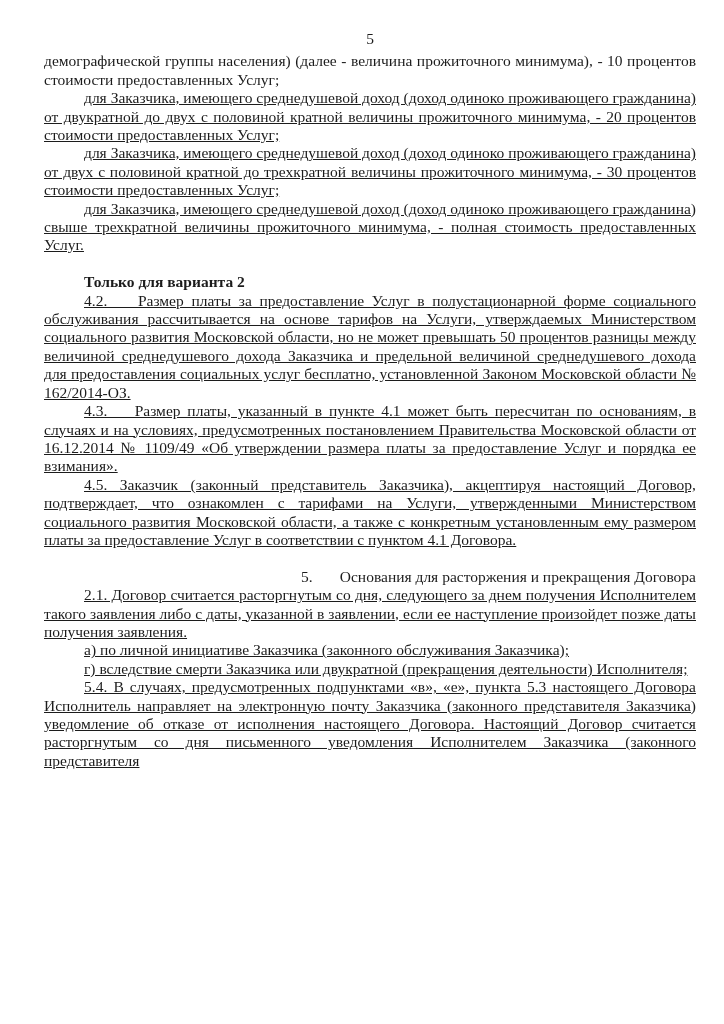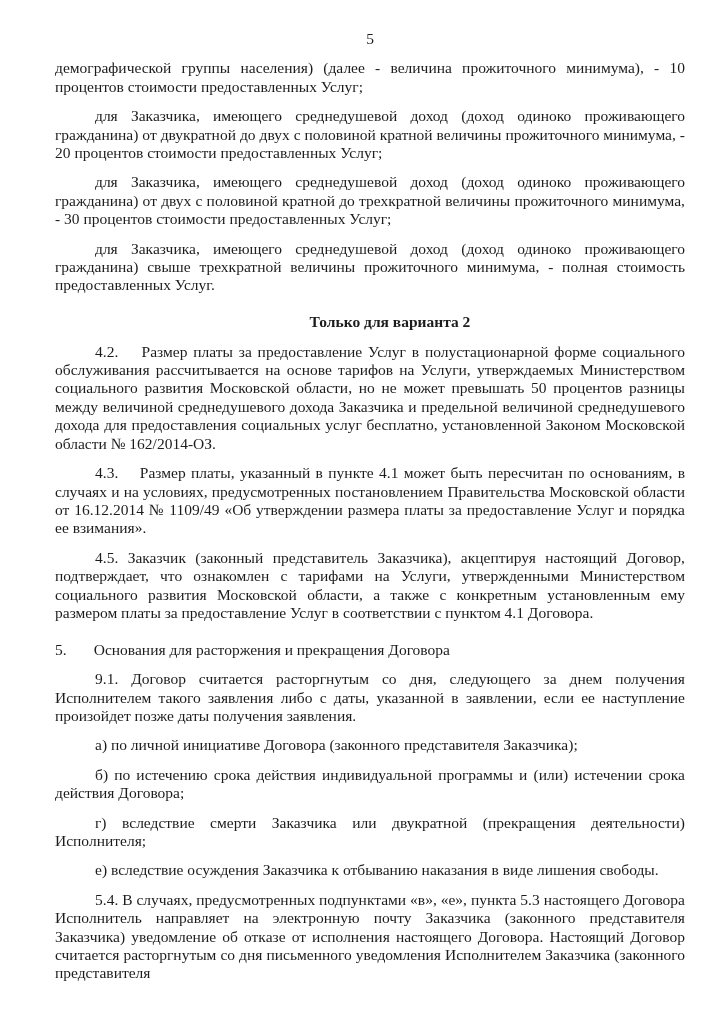--- a/index.html
+++ b/index.html
@@ -18,51 +18,49 @@
     font-size: 15.5px;
     line-height: 18.4px;
     padding: 30px 28px 0 44px;
     overflow: hidden;
   }
   .page-number {
     text-align: center;
     margin: 0 0 4px 0;
   }
   .content p {
-    margin: 11px;
+    margin: 0;
     text-align: justify;
   }
   .content p.continuation { text-indent: 0; }
-  .content p.body { text-indent: 40px; }
+  .content p.body { text-indent: 40px; text-decoration: underline; }
   .content p.variant-heading {
     text-indent: 40px;
     font-weight: 700;
-    text-align: center;
+    text-align: left;
   }
   .content p.section-heading {
-    text-align: left;
+    text-align: right;
     text-indent: 0;
   }
   .content p.gap { margin-top: 18.4px; }
 </style>
 </head>
 <body>
 
 <div class="page">
   <div class="page-number">5</div>
   <div class="content">
       <p class="continuation">демографической группы населения) (далее - величина прожиточного минимума), - 10 процентов стоимости предоставленных Услуг;</p>
       <p class="body">для Заказчика, имеющего среднедушевой доход (доход одиноко проживающего гражданина) от двукратной до двух с половиной кратной величины прожиточного минимума, - 20 процентов стоимости предоставленных Услуг;</p>
       <p class="body">для Заказчика, имеющего среднедушевой доход (доход одиноко проживающего гражданина) от двух с половиной кратной до трехкратной величины прожиточного минимума, - 30 процентов стоимости предоставленных Услуг;</p>
       <p class="body">для Заказчика, имеющего среднедушевой доход (доход одиноко проживающего гражданина) свыше трехкратной величины прожиточного минимума, - полная стоимость предоставленных Услуг.</p>
       <p class="variant-heading gap">Только для варианта 2</p>
       <p class="body">4.2.&nbsp;&nbsp;&nbsp; Размер платы за предоставление Услуг в полустационарной форме социального обслуживания рассчитывается на основе тарифов на Услуги, утверждаемых Министерством социального развития Московской области, но не может превышать 50 процентов разницы между величиной среднедушевого дохода Заказчика и предельной величиной среднедушевого дохода для предоставления социальных услуг бесплатно, установленной Законом Московской области № 162/2014-ОЗ.</p>
       <p class="body">4.3.&nbsp;&nbsp;&nbsp; Размер платы, указанный в пункте 4.1 может быть пересчитан по основаниям, в случаях и на условиях, предусмотренных постановлением Правительства Московской области от 16.12.2014 № 1109/49 «Об утверждении размера платы за предоставление Услуг и порядка ее взимания».</p>
       <p class="body">4.5. Заказчик (законный представитель Заказчика), акцептируя настоящий Договор, подтверждает, что ознакомлен с тарифами на Услуги, утвержденными Министерством социального развития Московской области, а также с конкретным установленным ему размером платы за предоставление Услуг в соответствии с пунктом 4.1 Договора.</p>
       <p class="section-heading gap">5.&nbsp;&nbsp;&nbsp;&nbsp;&nbsp;&nbsp; Основания для расторжения и прекращения Договора</p>
-      <p class="body">9.1. Договор считается расторгнутым со дня, следующего за днем получения Исполнителем такого заявления либо с даты, указанной в заявлении, если ее наступление произойдет позже даты получения заявления.</p>
-      <p class="body">а) по личной инициативе Договора (законного представителя Заказчика);</p>
-      <p class="body">б) по истечению срока действия индивидуальной программы и (или) истечении срока действия Договора;</p>
+      <p class="body">2.1. Договор считается расторгнутым со дня, следующего за днем получения Исполнителем такого заявления либо с даты, указанной в заявлении, если ее наступление произойдет позже даты получения заявления.</p>
+      <p class="body">а) по личной инициативе Заказчика (законного обслуживания Заказчика);</p>
       <p class="body">г) вследствие смерти Заказчика или двукратной (прекращения деятельности) Исполнителя;</p>
-      <p class="body">е) вследствие осуждения Заказчика к отбыванию наказания в виде лишения свободы.</p>
       <p class="body">5.4. В случаях, предусмотренных подпунктами «в», «е», пункта 5.3 настоящего Договора Исполнитель направляет на электронную почту Заказчика (законного представителя Заказчика) уведомление об отказе от исполнения настоящего Договора. Настоящий Договор считается расторгнутым со дня письменного уведомления Исполнителем Заказчика (законного представителя</p>
     </div>
 </div>
 
 </body></html>

